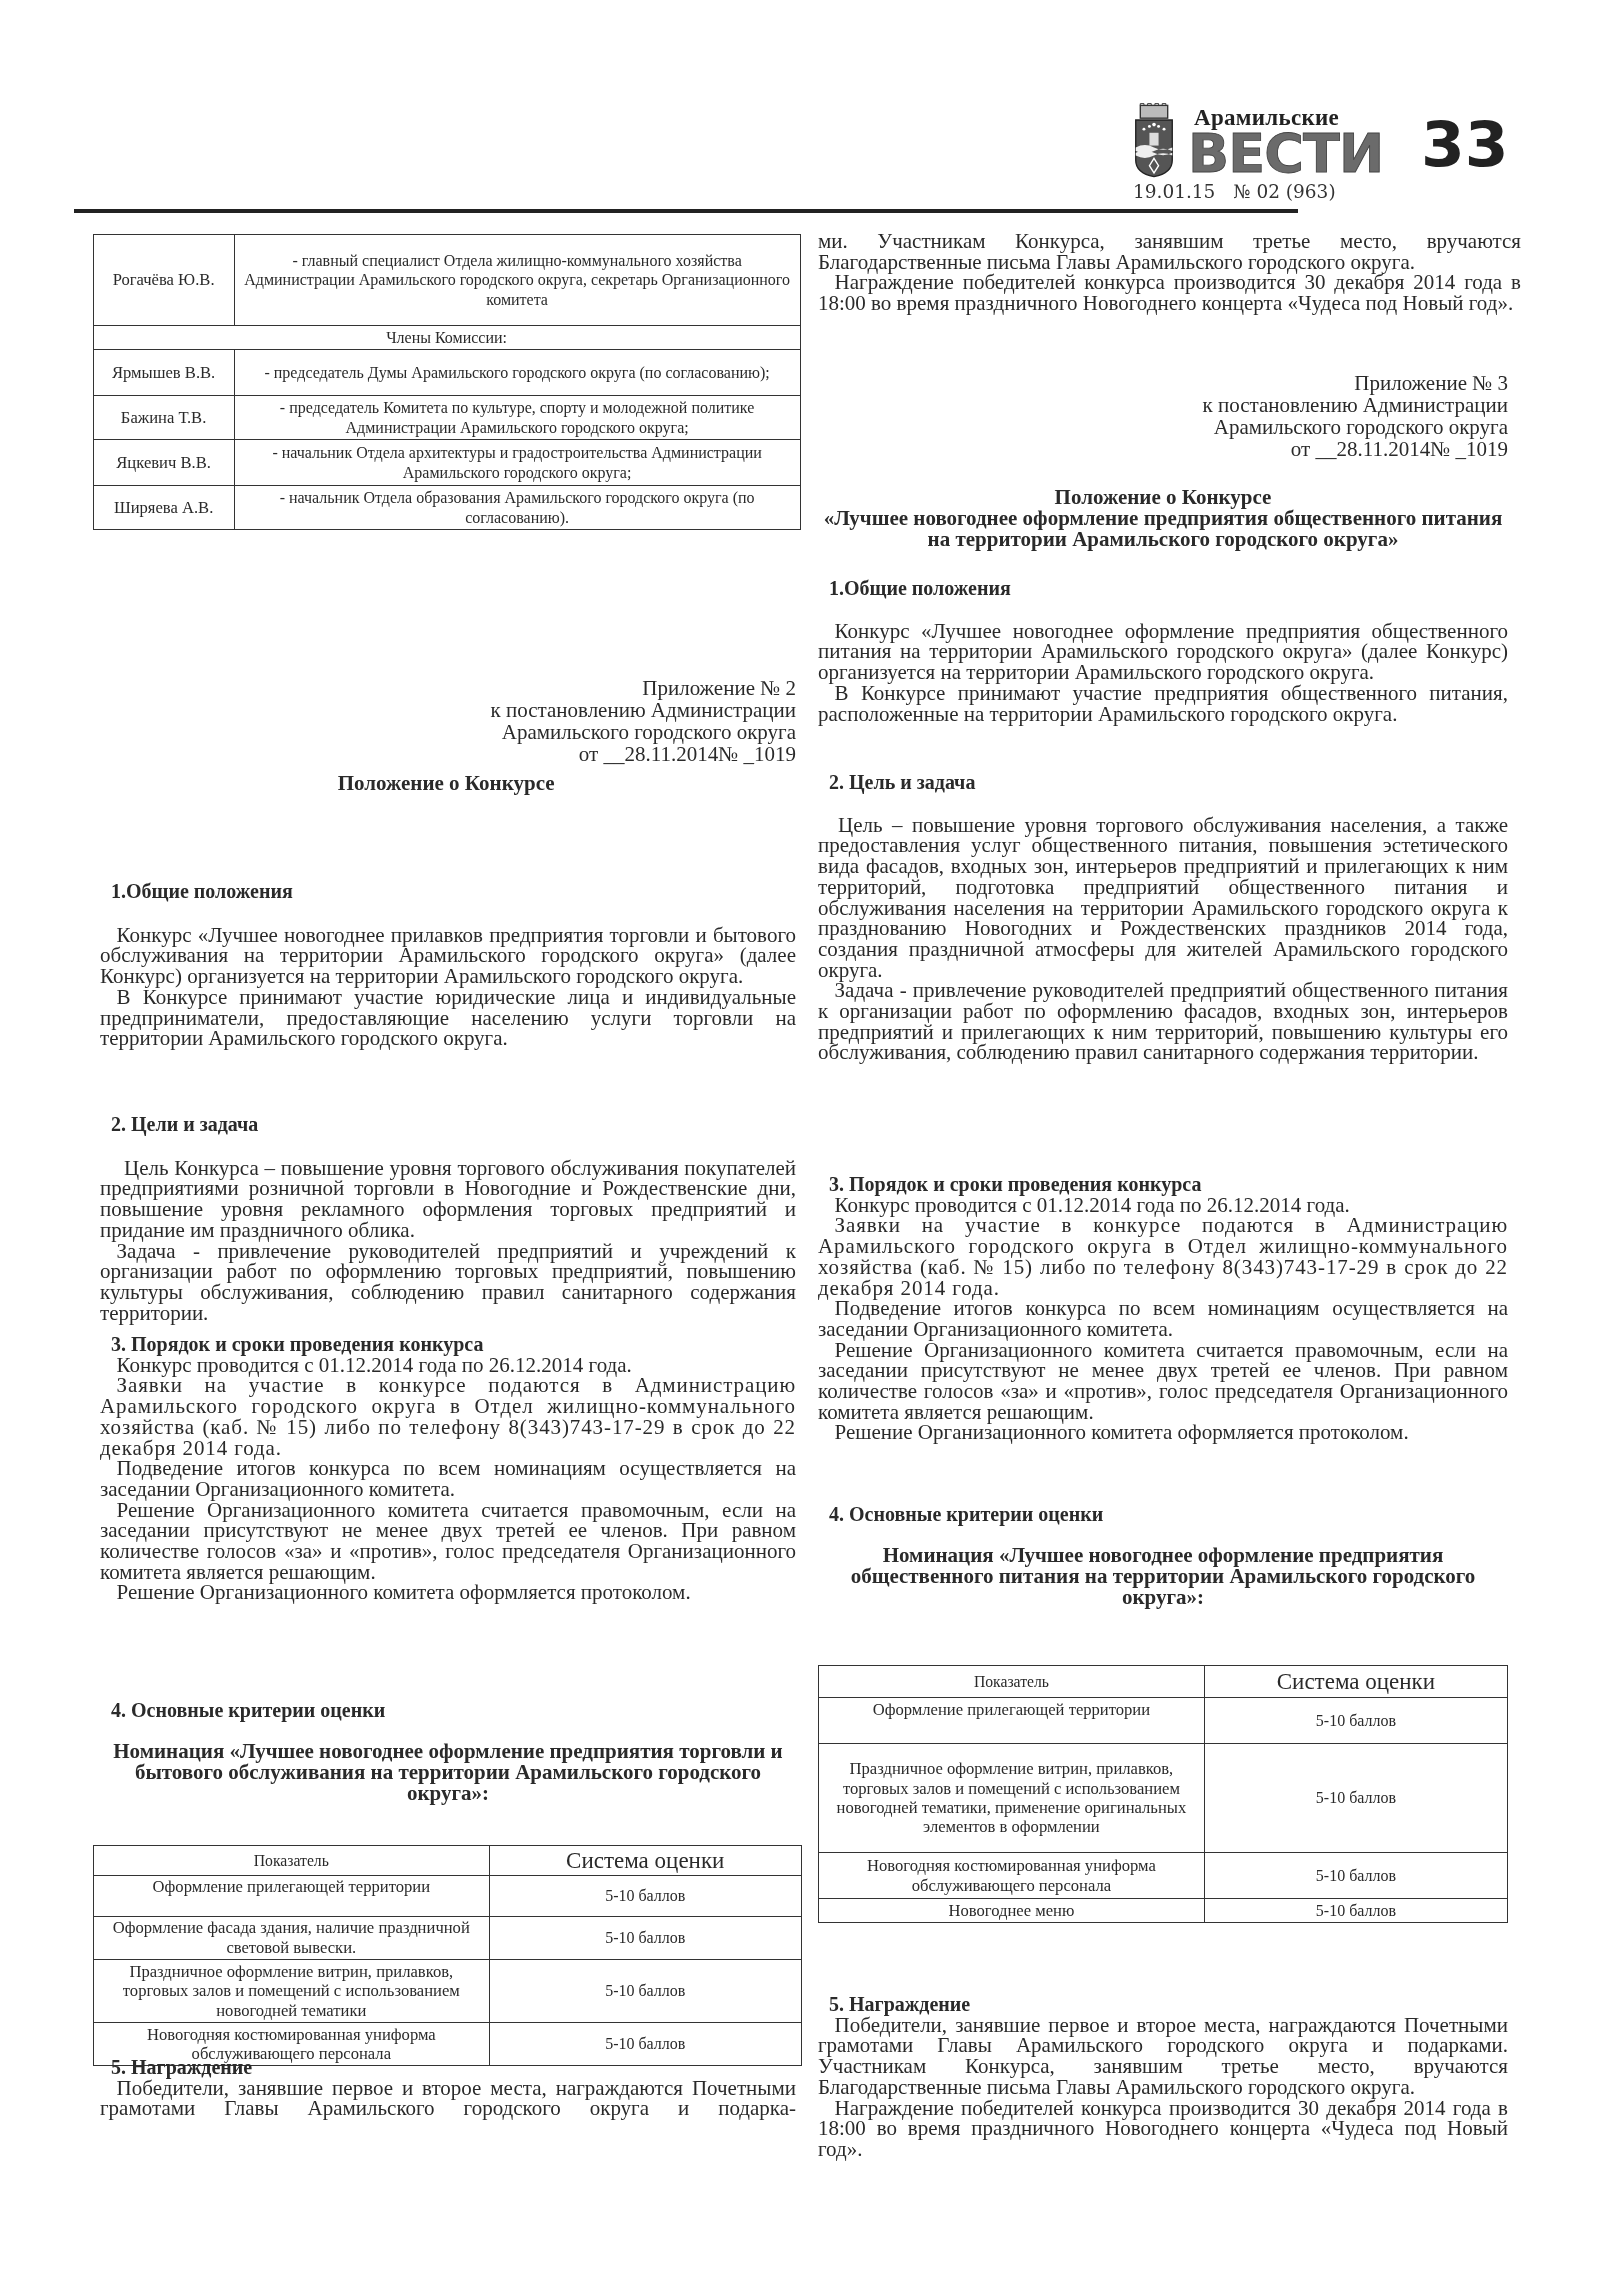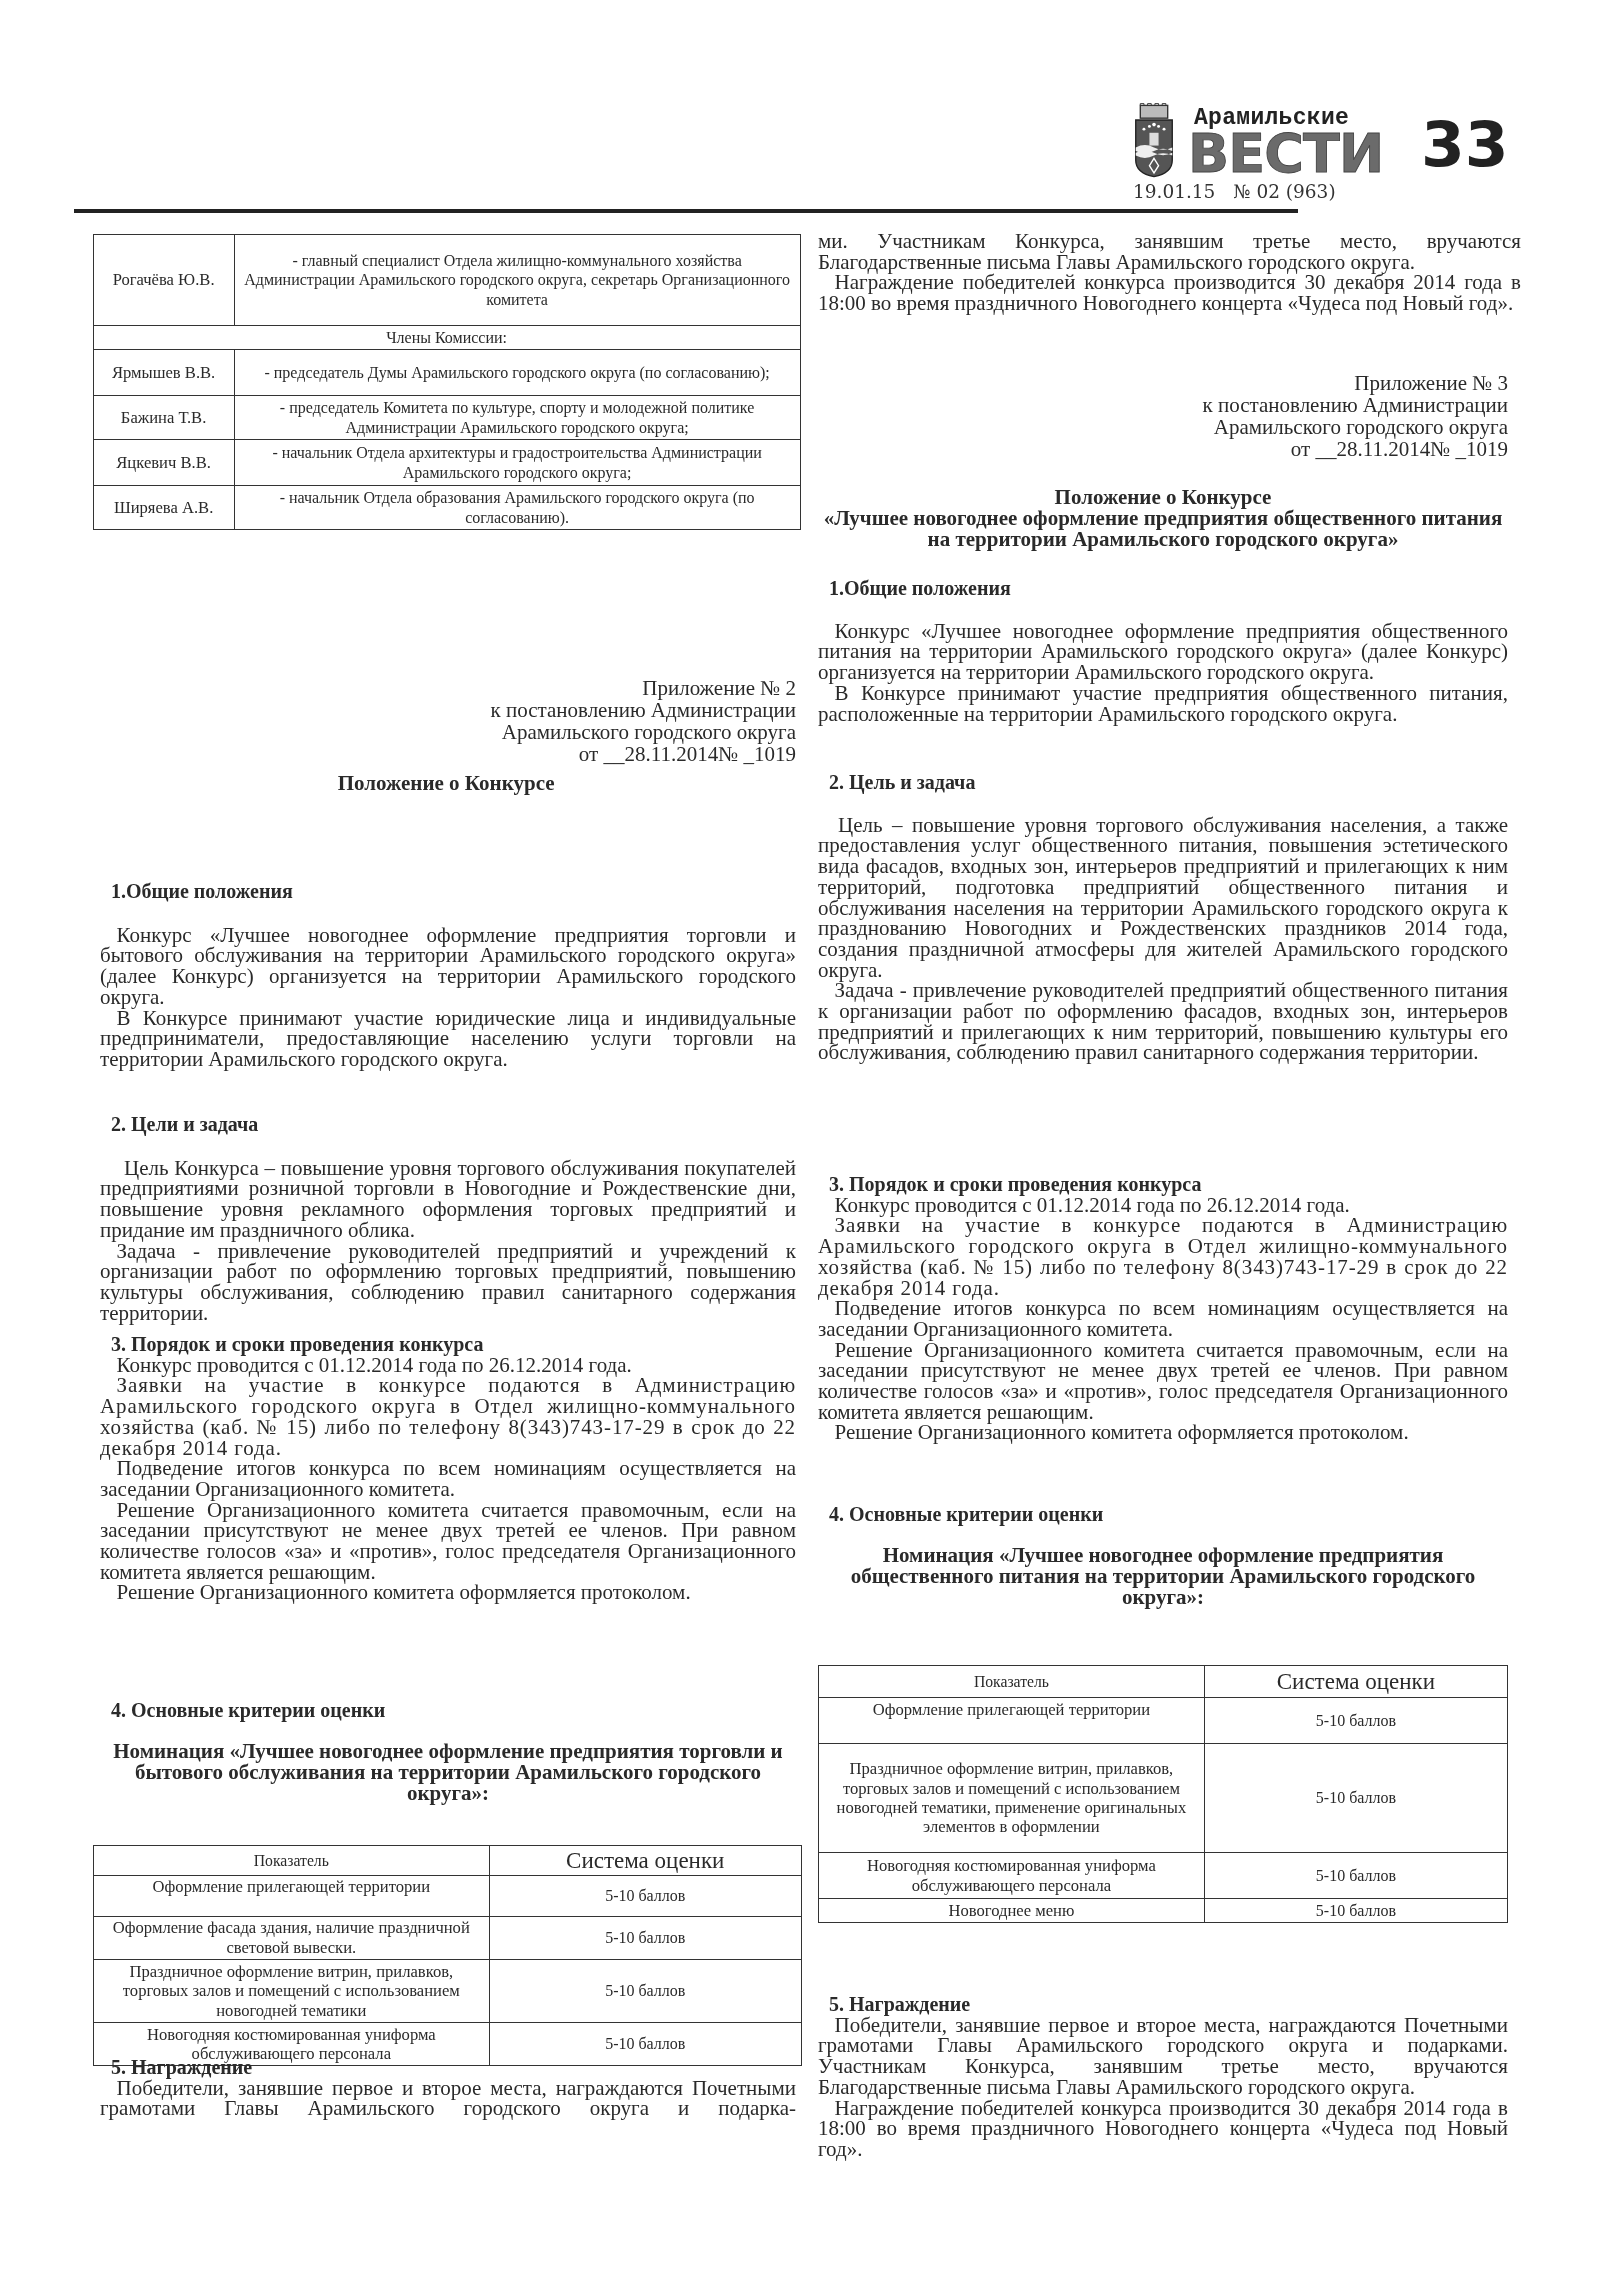--- a/index.html
+++ b/index.html
@@ -2,21 +2,21 @@
 <html style="font-size:14.8px"><head>
 <meta charset="utf-8">
 <style>
   html, body { margin: 0; padding: 0; background: #ffffff; }
   body {
     width: 1619px; height: 2290px; position: relative; overflow: hidden;
     font-family: "Liberation Serif", serif; color: #2a2a2a;
   }
   .masthead { position: absolute; left: 1133px; top: 103px; width: 388px; height: 103px; }
   .crest { position: absolute; left: 0; top: 0; width: 42px; height: 76px; }
-  .brand-top { position: absolute; left: 61px; top: 1.8px; font-family: Liberation Mono, monospace; font-weight: bold; font-size: 23px; color: #222; letter-spacing: 0.3px; }
+  .brand-top { position: absolute; left: 61px; top: 1.8px; font-family: Liberation Serif, serif; font-weight: bold; font-size: 23px; color: #222; letter-spacing: 0.3px; }
   .brand-main { position: absolute; left: 55px; top: 24px; font-family: "DejaVu Sans", sans-serif; font-weight: bold; font-size: 54px; line-height: 54px; color: #6b6b6b; letter-spacing: -0.9px; -webkit-text-stroke: 0.9px #444; }
   .issue-line { position: absolute; left: 0; top: 78px; font-family: "DejaVu Serif", serif; font-size: 18.5px; color: #333; white-space: pre; }
   .page-number { position: absolute; left: 1421px; top: 102px; font-family: "DejaVu Sans", sans-serif; font-weight: bold; font-size: 63px; line-height: 85px; color: #222; }
   .header-rule { position: absolute; left: 74px; top: 209px; width: 1224px; height: 3.7px; background: #222; }
 
   .col { position: absolute; width: 696px; font-size: 21px; line-height: 20.7px; }
   .col-left { left: 100px; }
   .col-right { left: 818px; width: 703px; }
   .blk { position: absolute; left: 0; right: 0; }
   p { margin: 0; text-align: justify; text-indent: 16.6px; }
@@ -96,21 +96,21 @@
     <div>от __28.11.2014№ _1019</div>
   </div>
 
   <div class="blk title" style="top:773px;left:5.5px;right:9.2px;">
     <div>Положение о Конкурсе</div>
   </div>
 
   <div class="blk" style="top:881px;">
     <div class="h-sec">1.Общие положения</div>
     <div style="height:23px"></div>
-    <p>Конкурс «Лучшее новогоднее оформление предприятия торговли и бытового обслуживания на территории Арамильского городского округа» (далее Конкурс) организуется на территории Арамильского городского округа.</p>
+    <p>Конкурс «Лучшее новогоднее прилавков предприятия торговли и бытового обслуживания на территории Арамильского городского округа» (далее Конкурс) организуется на территории Арамильского городского округа.</p>
     <p>В Конкурсе принимают участие юридические лица и индивидуальные предприниматели, предоставляющие населению услуги торговли на территории Арамильского городского округа.</p>
   </div>
 
   <div class="blk" style="top:1114px;">
     <div class="h-sec">2. Цели и задача</div>
     <div style="height:23px"></div>
     <p style="text-indent:24px">Цель Конкурса – повышение уровня торгового обслуживания покупателей предприятиями розничной торговли в Новогодние и Рождественские дни, повышение уровня рекламного оформления торговых предприятий и придание им праздничного облика.</p>
     <p>Задача - привлечение руководителей предприятий и учреждений к организации работ по оформлению торговых предприятий, повышению культуры обслуживания, соблюдению правил санитарного содержания территории.</p>
   </div>
 

